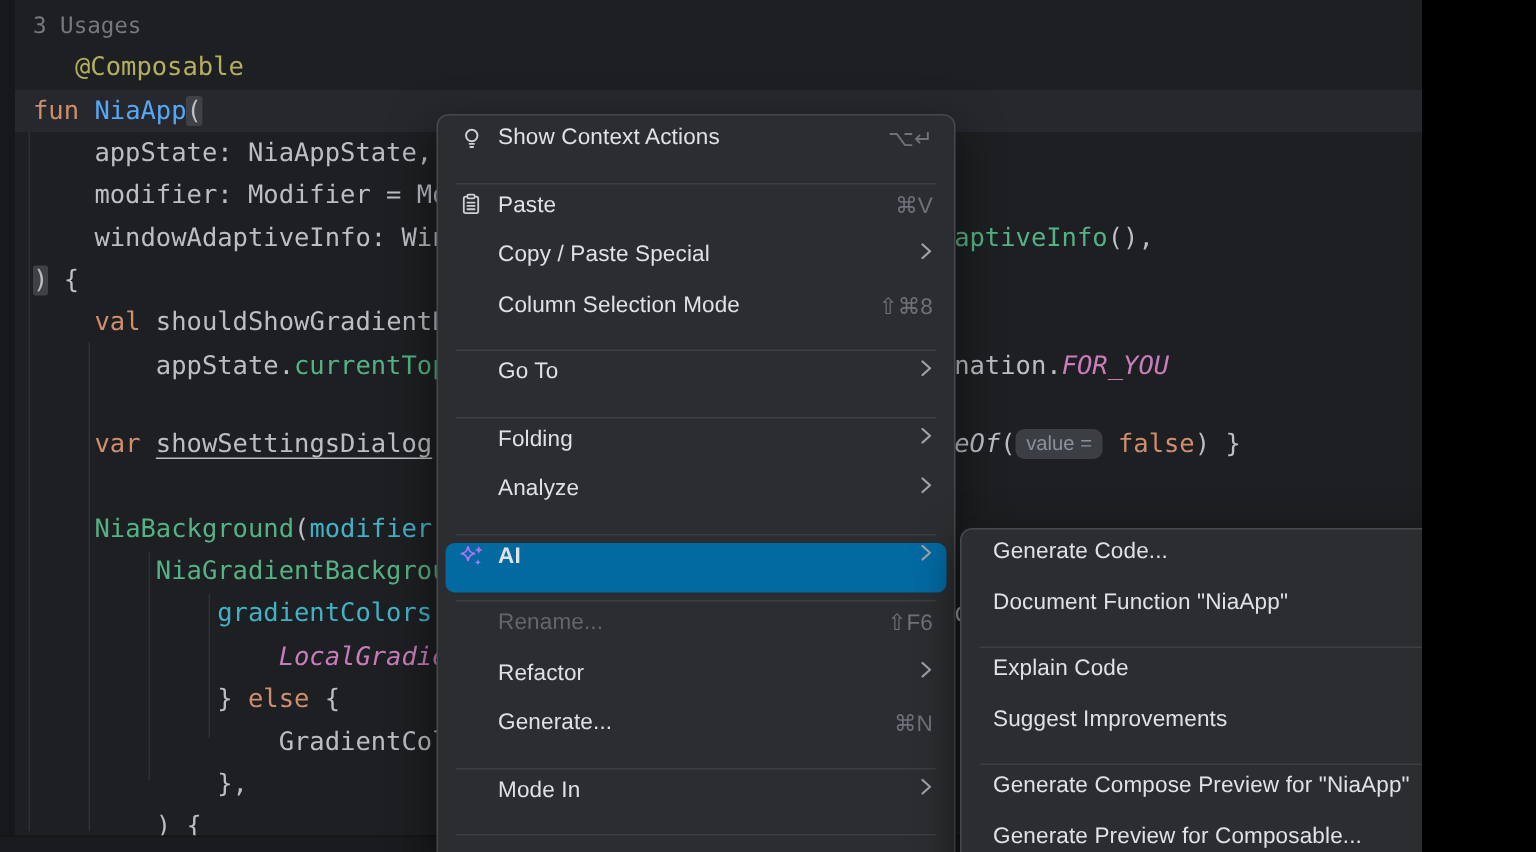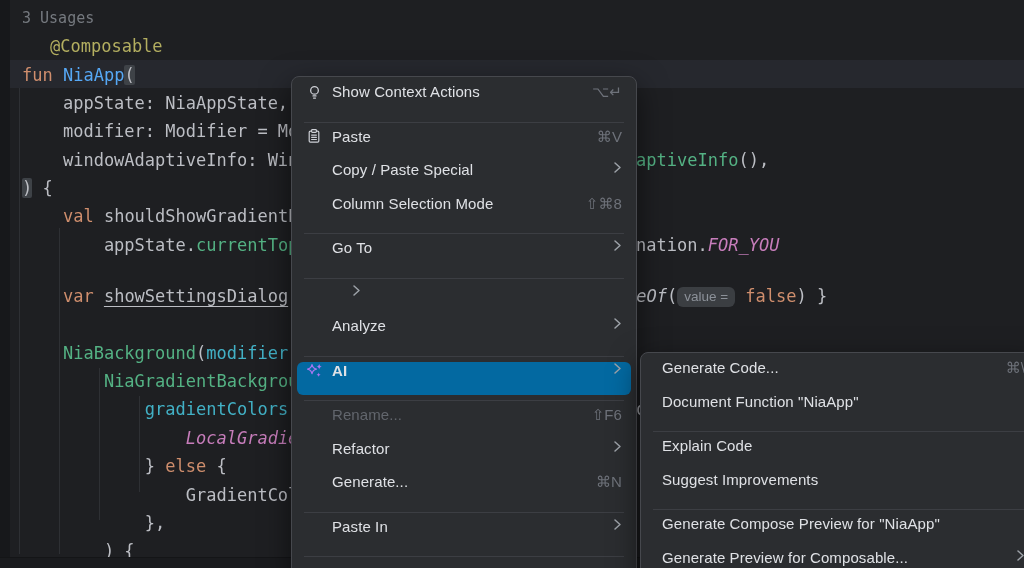--- a/index.html
+++ b/index.html
@@ -1,17 +1,17 @@
 <!DOCTYPE html>
 <html><head>
 <meta charset="utf-8">
 <style>
   html,body{margin:0;padding:0;background:#000;}
   #screen{
-    position:relative;width:1024px;height:568px;overflow:hidden;
+    position:relative;width:948px;height:568px;overflow:hidden;
     background:#1E1F22;font-family:"Liberation Sans",sans-serif;
   }
   
   #gutter-strip{position:absolute;left:0;top:0;width:10px;height:568px;background:#17181B;z-index:3;}
   #caret-line{position:absolute;left:10px;top:60px;width:1014px;height:28px;background:#26282E;z-index:1;}
   .indent-guide{position:absolute;width:1px;background:#2E3034;z-index:2;}
   #bottom-band{position:absolute;left:0;top:557px;width:1024px;height:11px;background:#1A1B1E;border-top:1px solid #141517;z-index:3;}
   #code-layer{
     position:absolute;left:22px;top:3px;z-index:2;
     font-family:"DejaVu Sans Mono","Liberation Mono",monospace;
@@ -116,20 +116,21 @@
         <span class="mi-label">Go To</span>
         <span class="mi-arrow">
           <svg width="9" height="13" viewBox="0 0 9 13">
             <path d="M2 2 L7 6.5 L2 11" fill="none" stroke="#9DA2A8" stroke-width="1.5" stroke-linecap="round" stroke-linejoin="round"></path>
           </svg>
         </span>
       </div>
       <div class="menu-sep"></div>
       <div class="menu-item">
         <span class="mi-icon"></span>
+        <span class="mi-label">Folding</span>
         <span class="mi-arrow">
           <svg width="9" height="13" viewBox="0 0 9 13">
             <path d="M2 2 L7 6.5 L2 11" fill="none" stroke="#9DA2A8" stroke-width="1.5" stroke-linecap="round" stroke-linejoin="round"></path>
           </svg>
         </span>
       </div>
       <div class="menu-item">
         <span class="mi-icon"></span>
         <span class="mi-label">Analyze</span>
         <span class="mi-arrow">
@@ -170,21 +171,21 @@
         </span>
       </div>
       <div class="menu-item">
         <span class="mi-icon"></span>
         <span class="mi-label">Generate...</span>
         <span class="mi-shortcut">⌘N</span>
       </div>
       <div class="menu-sep"></div>
       <div class="menu-item">
         <span class="mi-icon"></span>
-        <span class="mi-label">Paste In</span>
+        <span class="mi-label">Mode In</span>
         <span class="mi-arrow">
           <svg width="9" height="13" viewBox="0 0 9 13">
             <path d="M2 2 L7 6.5 L2 11" fill="none" stroke="#9DA2A8" stroke-width="1.5" stroke-linecap="round" stroke-linejoin="round"></path>
           </svg>
         </span>
       </div>
       <div class="menu-sep"></div>
     </div>
   <div id="ai-submenu" class="menu">
       <div class="menu-item">

